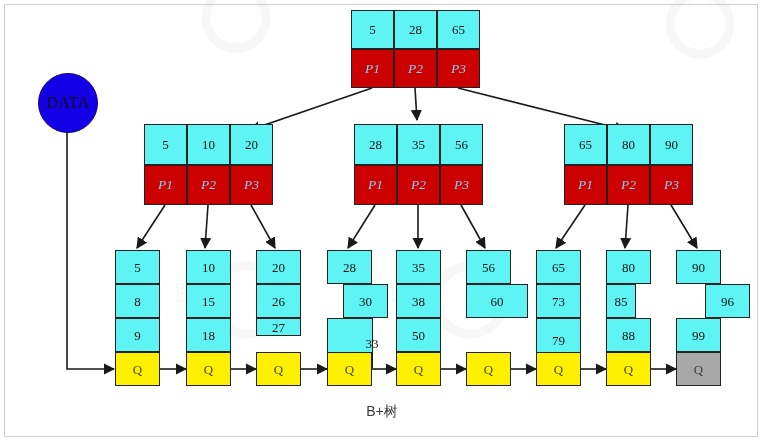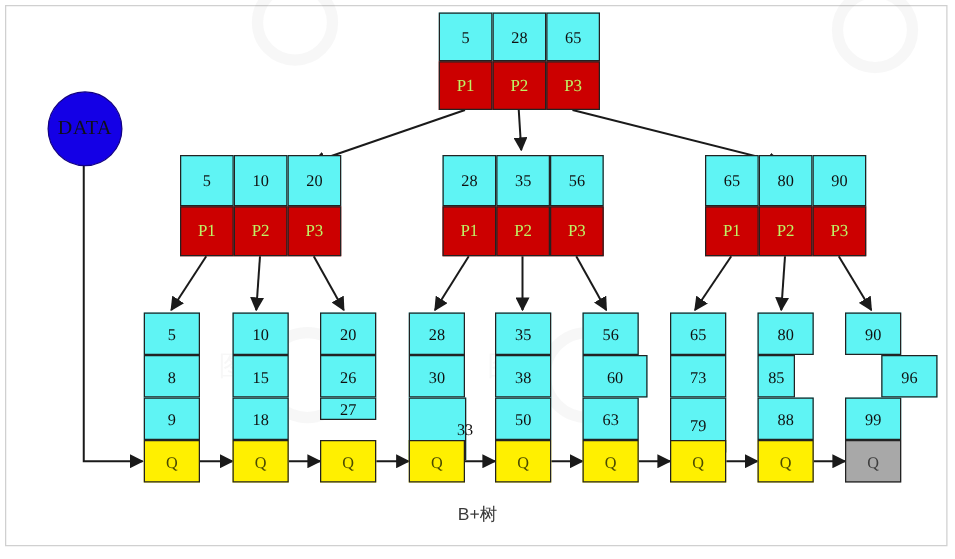--- a/index.html
+++ b/index.html
@@ -56,22 +56,23 @@
     justify-content: center;
     font-size: 13px;
     line-height: 1;
   }
   .cell.key {
     background: #5FF4F4;
     color: #101010;
   }
   .cell.ptr {
     background: #CC0000;
-    color: #bef264;
+    color: #7dd3fc;
     font-size: 13.5px;
+    font-style: italic;
   }
   .cell.leafkey {
     background: #5FF4F4;
     color: #101010;
     font-size: 13px;
   }
   .cell.q {
     background: #FFF000;
     color: #4a4a00;
     font-size: 13px;
@@ -220,36 +221,35 @@
 
   <div class="node" style="left:256px; top:250px; width:45px; height:136px;">
     <div class="cell leafkey" style="left:0; top:0px;   width:45px; height:34px;">20</div>
     <div class="cell leafkey" style="left:0; top:34px;  width:45px; height:34px;">26</div>
     <div class="cell leafkey" style="left:0; top:68px;  width:45px; height:18px;">27</div>
     <div class="cell q" style="left:0; top:102px; width:45px; height:34px;">Q</div>
   </div>
 
   <div class="node" style="left:327px; top:250px; width:45px; height:136px;">
     <div class="cell leafkey" style="left:0; top:0px;   width:45px; height:34px;">28</div>
-    <div class="cell leafkey" style="left:0; top:34px;  width:45px; height:34px;">30</div>
+    <div class="cell leafkey" style="left:16px; top:34px;  width:45px; height:34px;">30</div>
     <div class="cell leafkey" style="left:0; top:68px;  width:45px; height:50px;padding-left:44px;">33</div>
     <div class="cell q" style="left:0; top:102px; width:45px; height:34px;">Q</div>
   </div>
 
   <div class="node" style="left:396px; top:250px; width:45px; height:136px;">
     <div class="cell leafkey" style="left:0; top:0px;   width:45px; height:34px;">35</div>
     <div class="cell leafkey" style="left:0; top:34px;  width:45px; height:34px;">38</div>
     <div class="cell leafkey" style="left:0; top:68px;  width:45px; height:34px;">50</div>
     <div class="cell q" style="left:0; top:102px; width:45px; height:34px;">Q</div>
   </div>
 
   <div class="node" style="left:466px; top:250px; width:45px; height:136px;">
     <div class="cell leafkey" style="left:0; top:0px;   width:45px; height:34px;">56</div>
-    <div class="cell leafkey" style="left:0; top:34px;  width:52px; height:34px;">60</div>
-    <div class="cell leafkey" style="left:0; top:68px;  width:45px; height:34px;">63</div>
+    <div class="cell leafkey" style="left:0; top:34px;  width:62px; height:34px;">60</div>
     <div class="cell q" style="left:0; top:102px; width:45px; height:34px;">Q</div>
   </div>
 
   <div class="node" style="left:536px; top:250px; width:45px; height:136px;">
     <div class="cell leafkey" style="left:0; top:0px;   width:45px; height:34px;">65</div>
     <div class="cell leafkey" style="left:0; top:34px;  width:45px; height:34px;">73</div>
     <div class="cell leafkey" style="left:0; top:68px;  width:45px; height:44px;">79</div>
     <div class="cell q" style="left:0; top:102px; width:45px; height:34px;">Q</div>
   </div>
 

